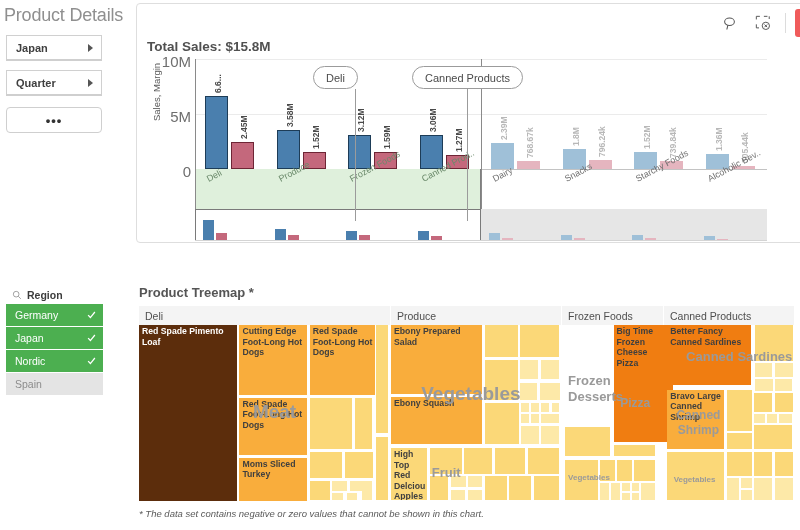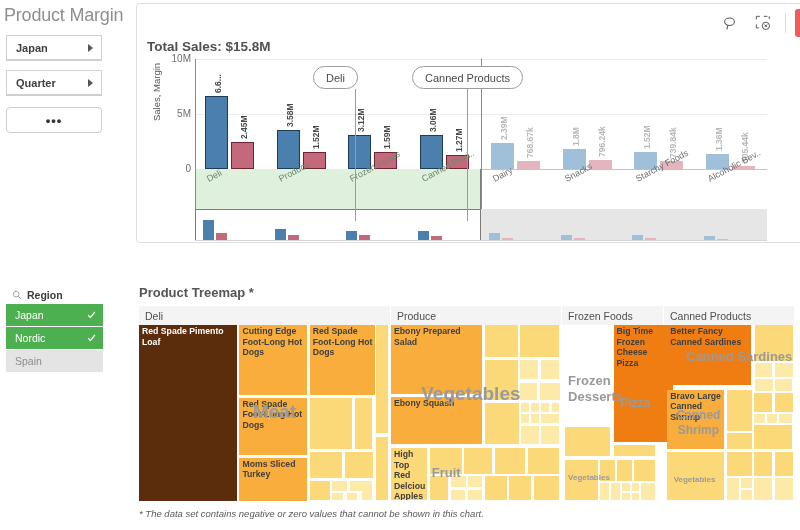--- a/index.html
+++ b/index.html
@@ -79,21 +79,21 @@
     font-size: 13.5px; font-weight: bold; color: #505050;
   }
 
   
   #plot-wrap { position: absolute; left: 0; top: 55px; width: 638px; height: 150px; }
   #yaxis-title {
     position: absolute; left: 14px; top: 62px; font-size: 9.5px; color: #595959;
     transform: rotate(-90deg); transform-origin: left top; white-space: nowrap;
   }
   .ytick {
-    position: absolute; right: 0; font-size: 10px; color: #6e6e6e;
+    position: absolute; right: 0; font-size: 15px; color: #6e6e6e;
     text-align: right; width: 30px;
   }
   #ytick-box { position: absolute; left: 22px; top: 0; width: 32px; height: 110px; }
   #gridarea {
     position: absolute; left: 58px; top: 0; width: 572px; height: 110px;
   }
   .gridline { position: absolute; left: 0; width: 100%; height: 1px; background: #ebebeb; }
   .axisline { position: absolute; left: 0; width: 100%; height: 1px; background: #c3c3c3; }
   #axis-vert { position: absolute; left: 0; top: 0; width: 1px; height: 110px; background: #cfcfcf; }
 
@@ -180,21 +180,21 @@
     position: absolute; left: 139px; top: 508px;
     font-size: 9.5px; font-style: italic; color: #5a5a5a;
   }
 </style>
 </head>
 <body>
 
 <div id="app">
 
   <div id="left-col">
-    <div id="page-title">Product Margin</div>
+    <div id="page-title">Product Details</div>
 
     <div class="sel-btn">
       <span>Japan</span>
       <span class="caret"></span>
     </div>
 
     <div class="sel-btn">
       <span>Quarter</span>
       <span class="caret"></span>
     </div>
@@ -205,20 +205,26 @@
 
     <div id="region-panel">
       <div id="region-head">
         <svg width="10" height="10" viewBox="0 0 12 12">
           <circle cx="5" cy="5" r="3.4" fill="none" stroke="#9a9a9a" stroke-width="1.1"></circle>
           <line x1="7.5" y1="7.5" x2="10.6" y2="10.6" stroke="#9a9a9a" stroke-width="1.1"></line>
         </svg>
         <span>Region</span>
       </div>
       <div id="region-list">
+          <div class="region-item sel">
+            <span>Germany</span>
+            <svg class="tick" viewBox="0 0 12 12">
+              <path d="M1.5 6.2l3 3.2 6-7.4" fill="none" stroke="#fff" stroke-width="1.7"></path>
+            </svg>
+          </div>
           <div class="region-item sel">
             <span>Japan</span>
             <svg class="tick" viewBox="0 0 12 12">
               <path d="M1.5 6.2l3 3.2 6-7.4" fill="none" stroke="#fff" stroke-width="1.7"></path>
             </svg>
           </div>
           <div class="region-item sel">
             <span>Nordic</span>
             <svg class="tick" viewBox="0 0 12 12">
               <path d="M1.5 6.2l3 3.2 6-7.4" fill="none" stroke="#fff" stroke-width="1.7"></path>

